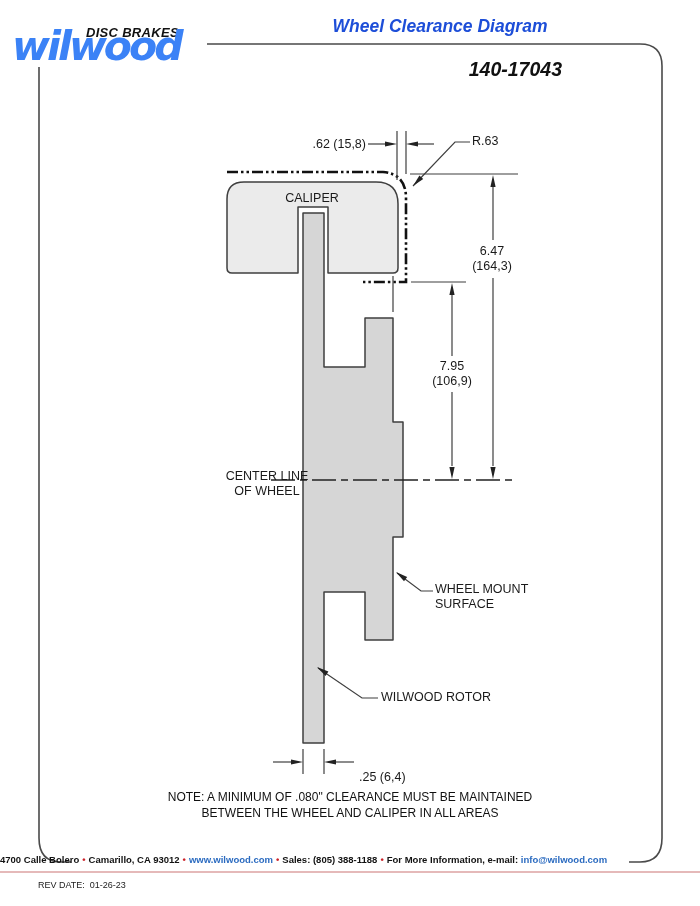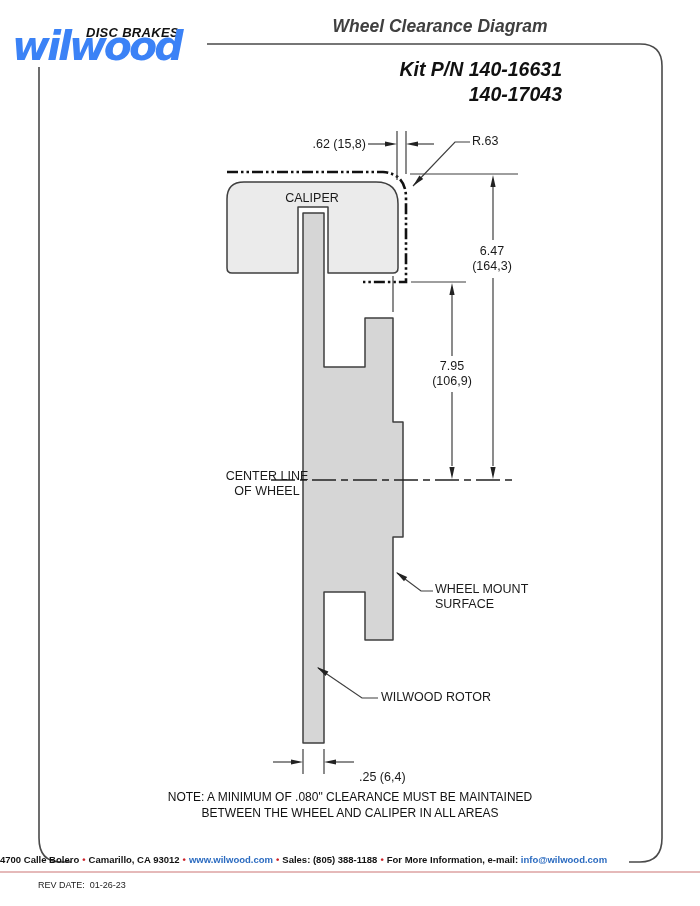--- a/index.html
+++ b/index.html
@@ -7,21 +7,21 @@
     width:700px;height:906px;background:#ffffff;position:relative;overflow:hidden;
     font-family:"Liberation Sans",sans-serif;color:#1a1a1a;
   }
   .abs{position:absolute;}
   .lbl{font-size:12.5px;color:#1a1a1a;line-height:1.18;white-space:nowrap;}
   .brand{
     font-family:"DejaVu Sans",sans-serif;font-weight:bold;font-style:italic;
     font-size:41px;color:#3b82f6;letter-spacing:-3px;line-height:1;
   }
   .tagline{font-weight:bold;font-style:italic;font-size:13px;color:#111;letter-spacing:.3px;line-height:1;}
-  .title{font-weight:bold;font-style:italic;font-size:17.5px;text-align:center;color:#404040;}
+  .title{font-weight:bold;font-style:italic;font-size:17.5px;text-align:center;color:#1d4ed8;}
   .kit{font-weight:bold;font-style:italic;font-size:19.5px;text-align:right;line-height:1.3;color:#111;}
   .ctr{text-align:center;}
   .rgt{text-align:right;}
   .note{font-size:12px;text-align:center;line-height:1.3;color:#111;}
   .footer{font-size:9.5px;font-weight:bold;text-align:center;color:#111;white-space:nowrap;}
   .footer .sep{color:#cc2229;padding:0 3px;}
   .footer .lnk{color:#2b6bc0;}
   .rev{font-size:9px;color:#222;white-space:pre;}
   .redline{background:#e5b9b9;height:2px;width:700px;left:0;top:871px;}
   svg{position:absolute;left:0;top:0;}
@@ -75,21 +75,20 @@
     <polygon points="317,667 328.4,671.6 325.5,675.9"></polygon>
     <polygon points="303,762 291,759.4 291,764.6"></polygon>
     <polygon points="324,762 336,759.4 336,764.6"></polygon>
   </g>
 </svg>
 
 <div class="abs tagline" style="left:86px;top:26px;">DISC BRAKES</div>
 <div class="abs brand" style="left:12px;top:26px;">wilwood</div>
 <div class="abs title" style="left:300px;top:16px;width:280px;">Wheel Clearance Diagram</div>
 <div class="abs kit" style="left:340px;top:57px;width:222px;">
-  <div>Kit P/N 140-16631</div>
   <div>140-17043</div>
 </div>
 
 <div class="abs lbl ctr" style="left:268px;top:191px;width:88px;">CALIPER</div>
 
 <div class="abs lbl rgt" style="left:282px;top:137px;width:84px;">.62 (15,8)</div>
 <div class="abs lbl" style="left:472px;top:134px;">R.63</div>
 
 <div class="abs lbl ctr" style="left:460px;top:244px;width:64px;">
   <div>6.47</div>

